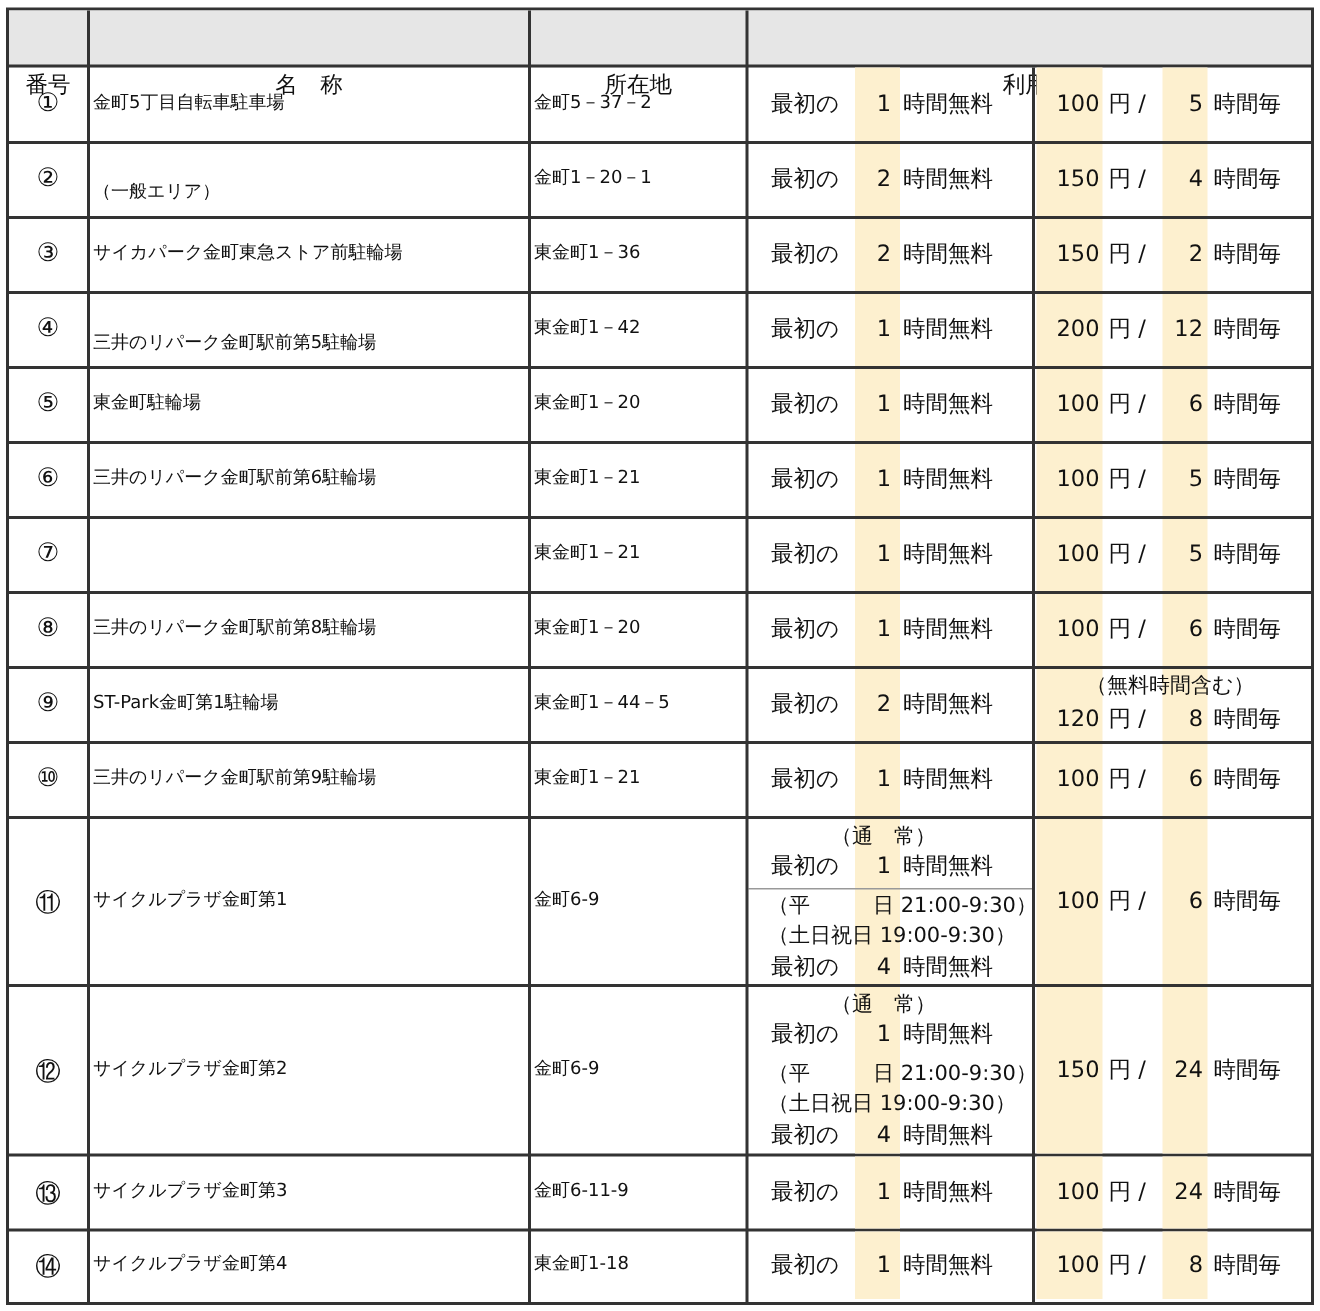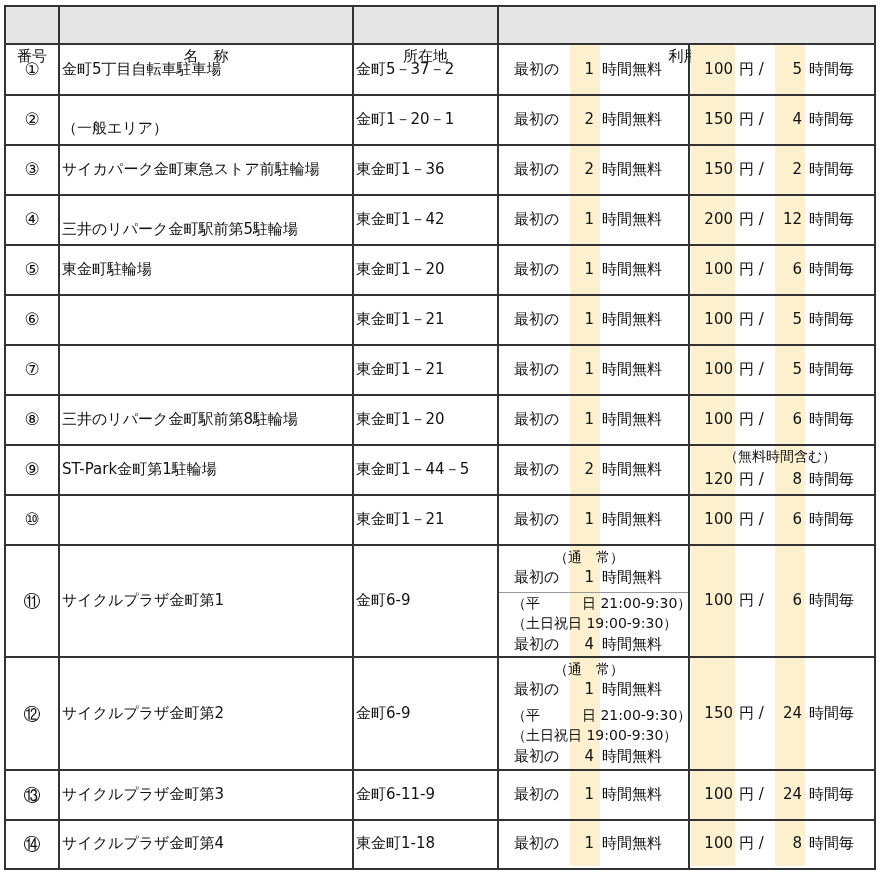--- a/index.html
+++ b/index.html
@@ -8,21 +8,21 @@
   #tbl { position:absolute; left:4px; top:5px; width:872px; height:865px;
          border:2px solid #333; box-sizing:border-box; }
   .hdr { position:absolute; left:0; top:0; width:868px; height:38px; background:#e6e6e6;
          border-bottom:2px solid #333; box-sizing:border-box; }
   .hcell { position:absolute; top:0; height:36px; line-height:36px; text-align:center;
            font-size:15px; font-weight:normal;margin-top:31px; }
   .vline { position:absolute; width:2px; background:#333; }
   .row { position:absolute; left:0; width:868px; border-bottom:2px solid #333; box-sizing:border-box; }
   .row.last { border-bottom:none; }
   .hl { position:absolute; background:#fdf0cf; }
-  .cell { position:absolute; font-size:15px; white-space:nowrap; }
+  .cell { position:absolute; font-size:12px; white-space:nowrap; }
   .num { text-align:center; width:52px; left:0; font-size:17px; }
   .name { left:56px; }
   .addr { left:350px; }
   .line { position:absolute; font-size:15px; white-space:nowrap; }
   .r { text-align:right; }
   .subdiv { position:absolute; left:493px; width:190px; height:1px; background:#999; }
 </style>
 </head>
 <body>
 
@@ -107,20 +107,21 @@
         <div class="line r" style="left:684px;width:43px;top:14px">100</div>
         <div class="line" style="left:733px;top:14px">円 /</div>
         <div class="line r" style="left:767px;width:29px;top:14px">6</div>
         <div class="line" style="left:803px;top:14px">時間毎</div>
       </div>
       <div class="row" style="top: 289px; height: 50px;">
         <div class="hl" style="left:564px;width:30px;top:0;height:48px"></div>
         <div class="hl" style="left:685px;width:44px;top:0;height:48px"></div>
         <div class="hl" style="left:769px;width:30px;top:0;height:48px"></div>
         <div class="cell num" style="top:13px">⑥</div>
+        <div class="cell name" style="top:14px">三井のリパーク金町駅前第6駐輪場</div>
         <div class="cell addr" style="top:14px">東金町1－21</div>
         <div class="line" style="left:508px;top:14px">最初の</div>
         <div class="line r" style="left:560px;width:28px;top:14px">1</div>
         <div class="line" style="left:596px;top:14px">時間無料</div>
         <div class="line r" style="left:684px;width:43px;top:14px">100</div>
         <div class="line" style="left:733px;top:14px">円 /</div>
         <div class="line r" style="left:767px;width:29px;top:14px">5</div>
         <div class="line" style="left:803px;top:14px">時間毎</div>
       </div>
       <div class="row" style="top: 339px; height: 50px;">
@@ -166,20 +167,21 @@
         <div class="line r" style="left:684px;width:43px;top:24px">120</div>
         <div class="line" style="left:733px;top:24px">円 /</div>
         <div class="line r" style="left:767px;width:29px;top:24px">8</div>
         <div class="line" style="left:803px;top:24px">時間毎</div>
       </div>
       <div class="row" style="top: 489px; height: 50px;">
         <div class="hl" style="left:564px;width:30px;top:0;height:48px"></div>
         <div class="hl" style="left:685px;width:44px;top:0;height:48px"></div>
         <div class="hl" style="left:769px;width:30px;top:0;height:48px"></div>
         <div class="cell num" style="top:13px">⑩</div>
+        <div class="cell name" style="top:14px">三井のリパーク金町駅前第9駐輪場</div>
         <div class="cell addr" style="top:14px">東金町1－21</div>
         <div class="line" style="left:508px;top:14px">最初の</div>
         <div class="line r" style="left:560px;width:28px;top:14px">1</div>
         <div class="line" style="left:596px;top:14px">時間無料</div>
         <div class="line r" style="left:684px;width:43px;top:14px">100</div>
         <div class="line" style="left:733px;top:14px">円 /</div>
         <div class="line r" style="left:767px;width:29px;top:14px">6</div>
         <div class="line" style="left:803px;top:14px">時間毎</div>
       </div>
       <div class="row" style="top: 539px; height: 112px;">

